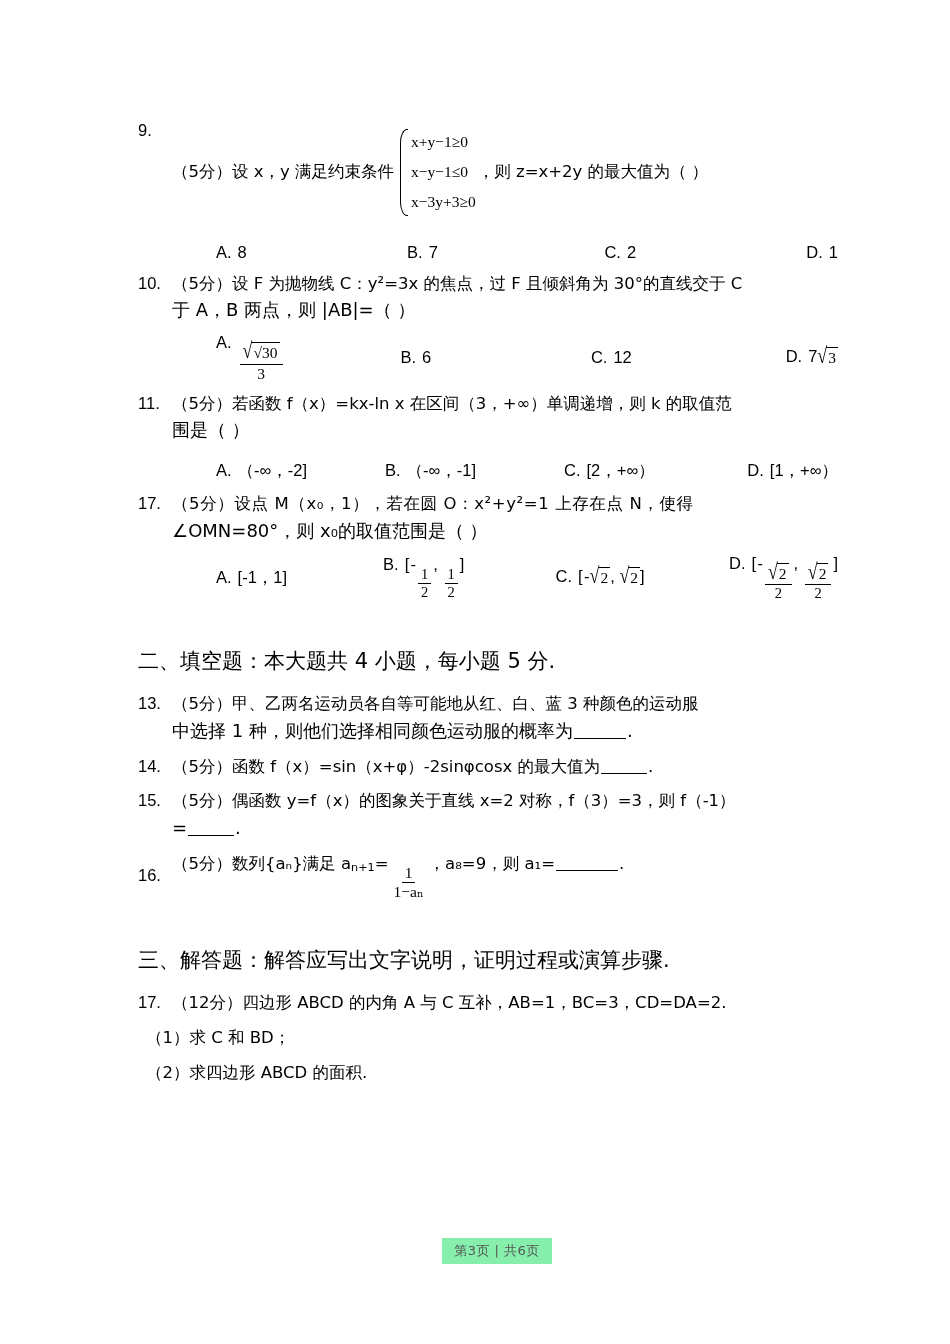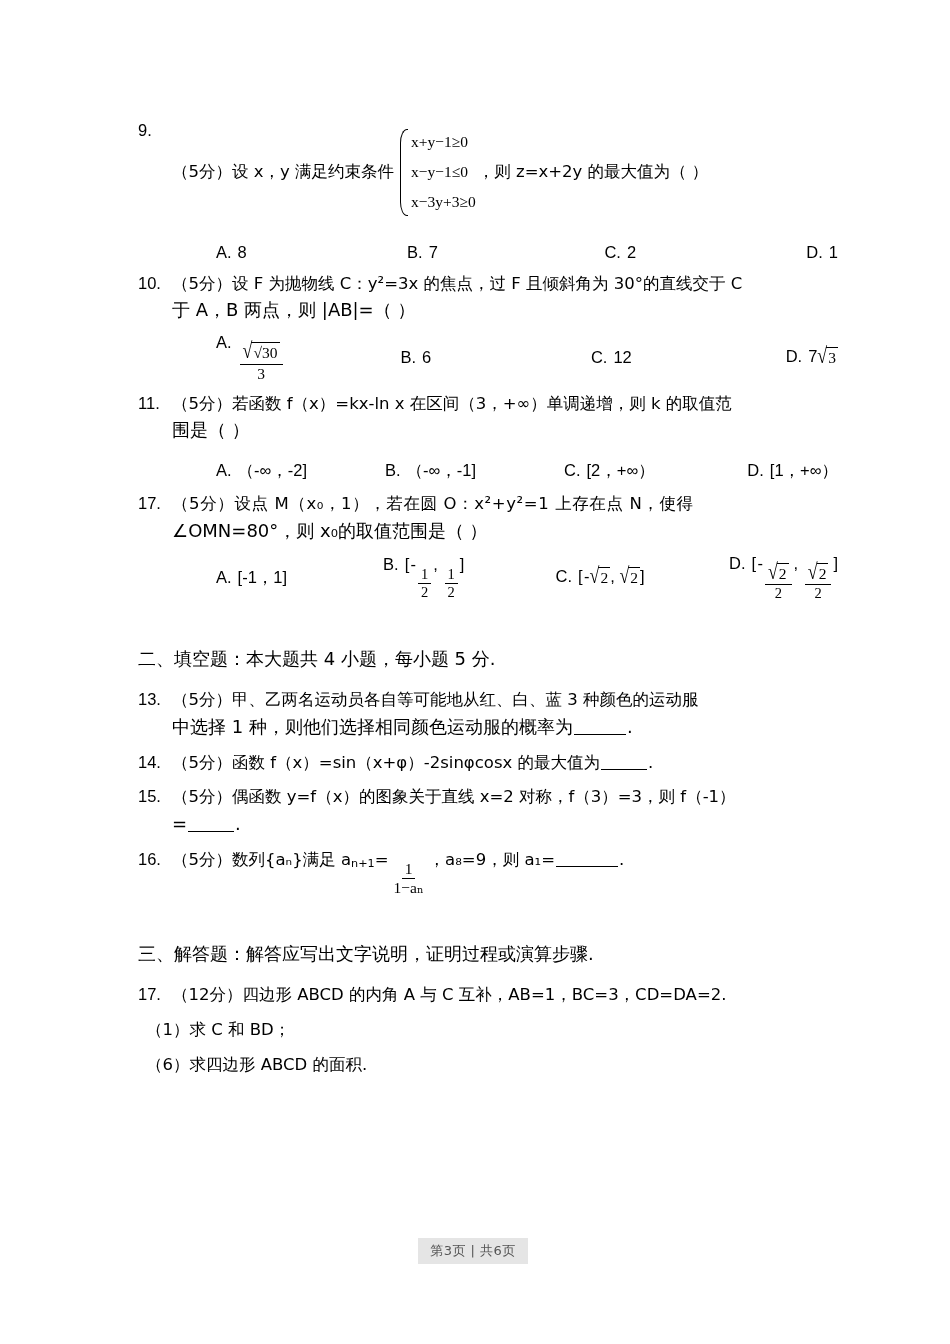--- a/index.html
+++ b/index.html
@@ -157,32 +157,32 @@
     flex-direction: column;
     justify-content: center;
     font-family: "Liberation Serif", "DejaVu Serif", serif;
     font-size: 15.5px;
     line-height: 1.95;
     padding-left: 4px;
     white-space: nowrap;
   }
 
   .sect {
-    font-size: 18px;
+    font-size: 21px;
     font-family: "DejaVu Sans", "Liberation Sans", sans-serif;
   }
 
   
   .footer {
     position: absolute;
-    left: 418px;
+    left: 442px;
     top: 1238px;
     width: 110px;
     height: 26px;
-    background: #e5e5e5;
+    background: #86efac;
     display: flex;
     align-items: center;
     justify-content: center;
     font-family: "DejaVu Sans", "Liberation Sans", sans-serif;
     font-size: 13px;
     color: #555555;
     letter-spacing: 0.5px;
   }
 </style>
 </head>
@@ -320,21 +320,21 @@
     <div class="row-gap-sm"></div>
 
     <div class="qline">
       <span class="qnum lat">15.</span>
       <span class="qbody zh"><span>（5分）</span><span>偶函数 y=f（x）的图象关于直线 x=2 对称，f（3）=3，则 f（‑1）</span></span>
     </div>
     <div class="indent zh"><span>=</span><span class="blank short"></span><span>.</span></div>
 
     <div class="row-gap-sm"></div>
 
-    <div class="qline" style="">
+    <div class="qline" style="align-items:center">
       <span class="qnum lat">16.</span>
       <span class="qbody zh"><span>（5分）</span><span>数列{aₙ}满足 a</span><sub>n+1</sub><span>=</span><span class="frac">
             <span class="num">1</span>
             <span class="den">1−aₙ</span>
           </span><span>，a₈=9，则 a₁=</span><span class="blank long"></span><span>.</span></span>
     </div>
 
     <div class="row-gap-xl"></div>
 
     <div class="sect">三、解答题：解答应写出文字说明，证明过程或演算步骤.</div>
@@ -342,20 +342,20 @@
     <div class="row-gap-md"></div>
 
     <div class="qline">
       <span class="qnum lat">17.</span>
       <span class="qbody zh"><span>（12分）</span><span>四边形 ABCD 的内角 A 与 C 互补，AB=1，BC=3，CD=DA=2.</span></span>
     </div>
 
     <div class="row-gap-sm"></div>
     <div class="zh" style="padding-left:8px;font-size:16.5px;line-height:1.55">（1）求 C 和 BD；</div>
     <div class="row-gap-sm"></div>
-    <div class="zh" style="padding-left:8px;font-size:16.5px;line-height:1.55">（6）求四边形 ABCD 的面积.</div>
+    <div class="zh" style="padding-left:8px;font-size:16.5px;line-height:1.55">（2）求四边形 ABCD 的面积.</div>
 
   </div>
 
   <div class="footer">
     <span>第3页 | 共6页</span>
   </div>
 </div>
 
 </body></html>

